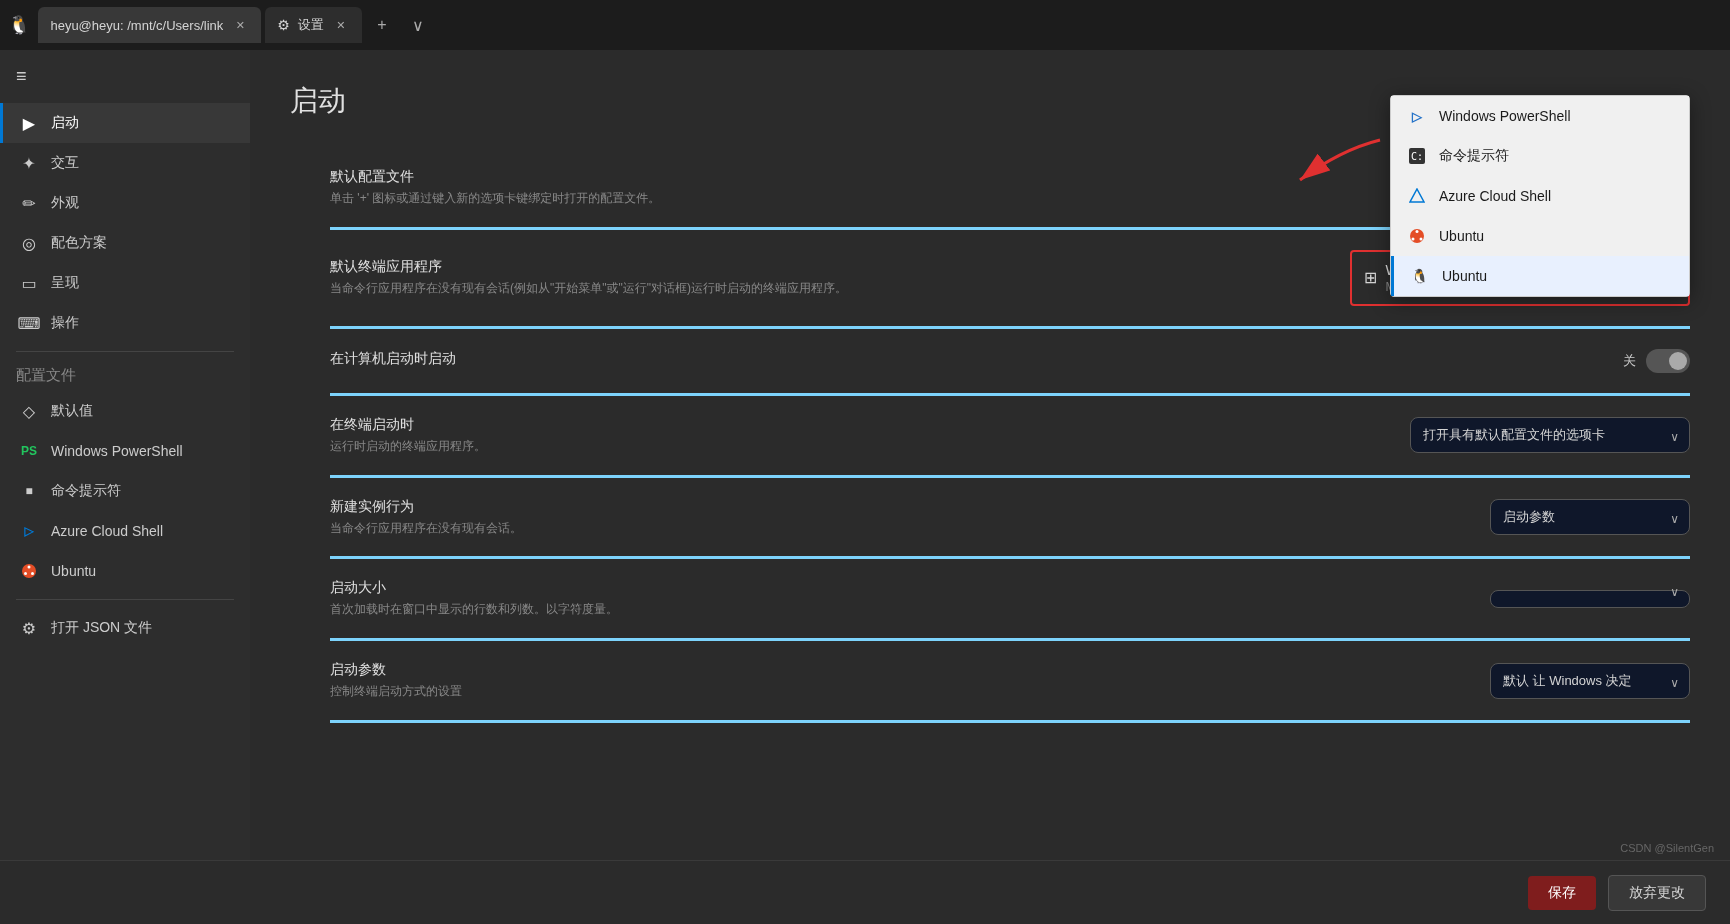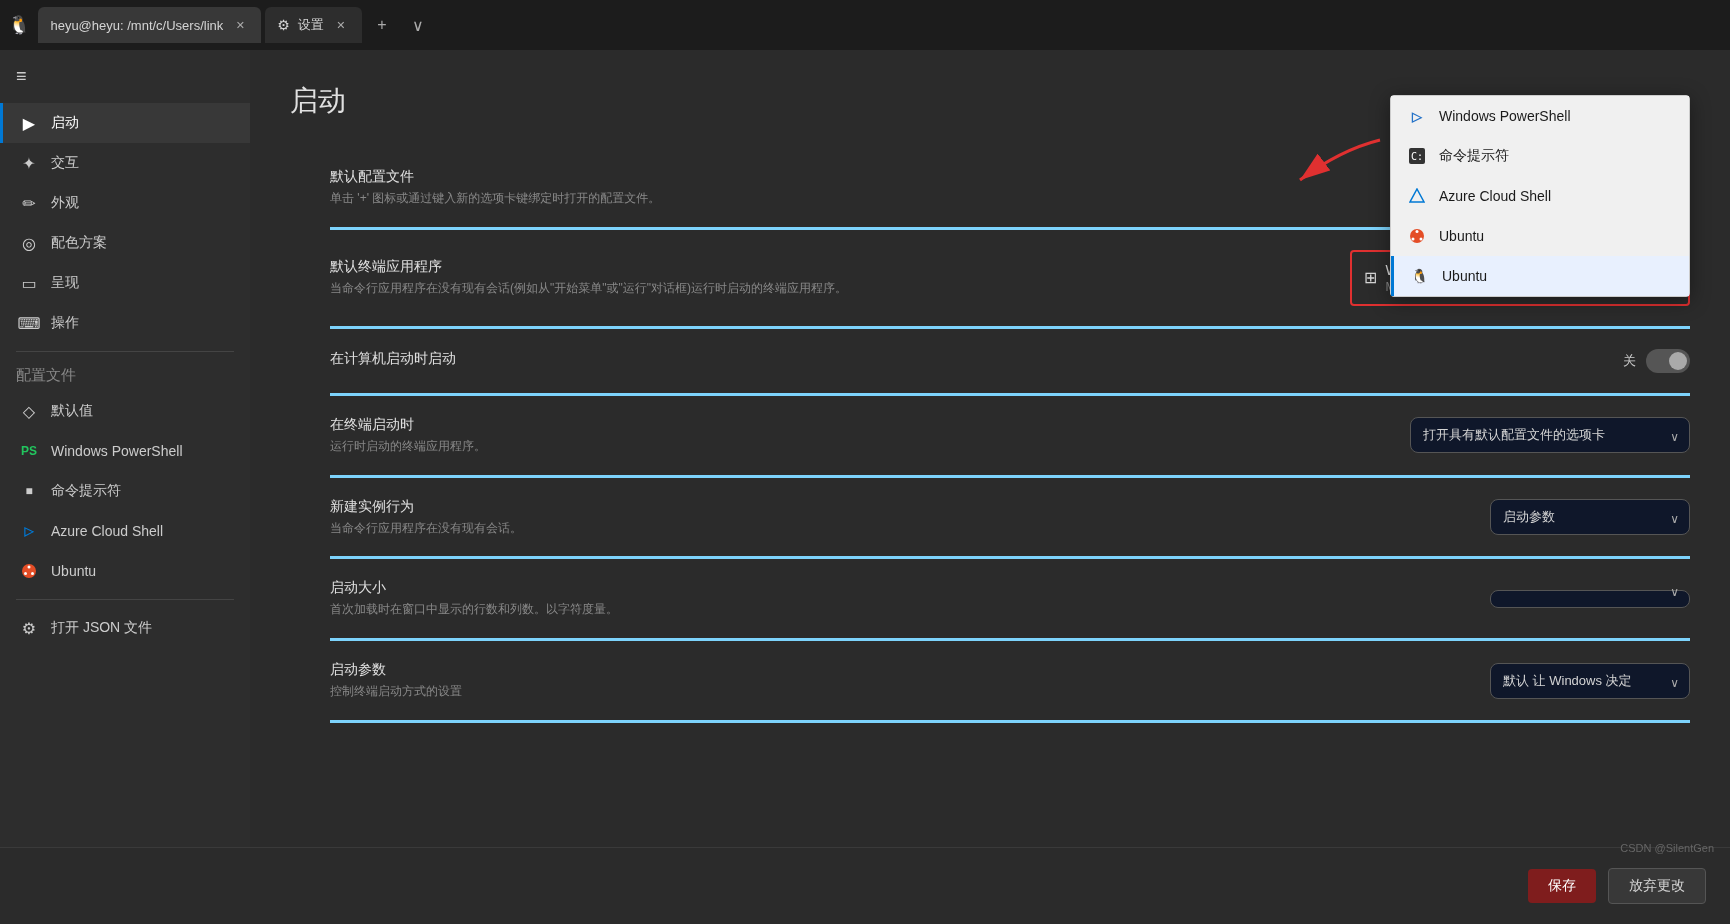--- a/index.html
+++ b/index.html
@@ -279,21 +279,21 @@
       justify-content: center;
       flex-shrink: 0;
     }
 
     
     .bottom-bar {
       position: absolute;
       bottom: 0;
       left: 0;
       right: 0;
-      height: 77px;
+      height: 64px;
       background: #2b2b2b;
       display: flex;
       align-items: center;
       justify-content: flex-end;
       padding: 0 24px;
       gap: 12px;
       border-top: 1px solid #3a3a3a;
       z-index: 50;
     }
     .btn-save {

